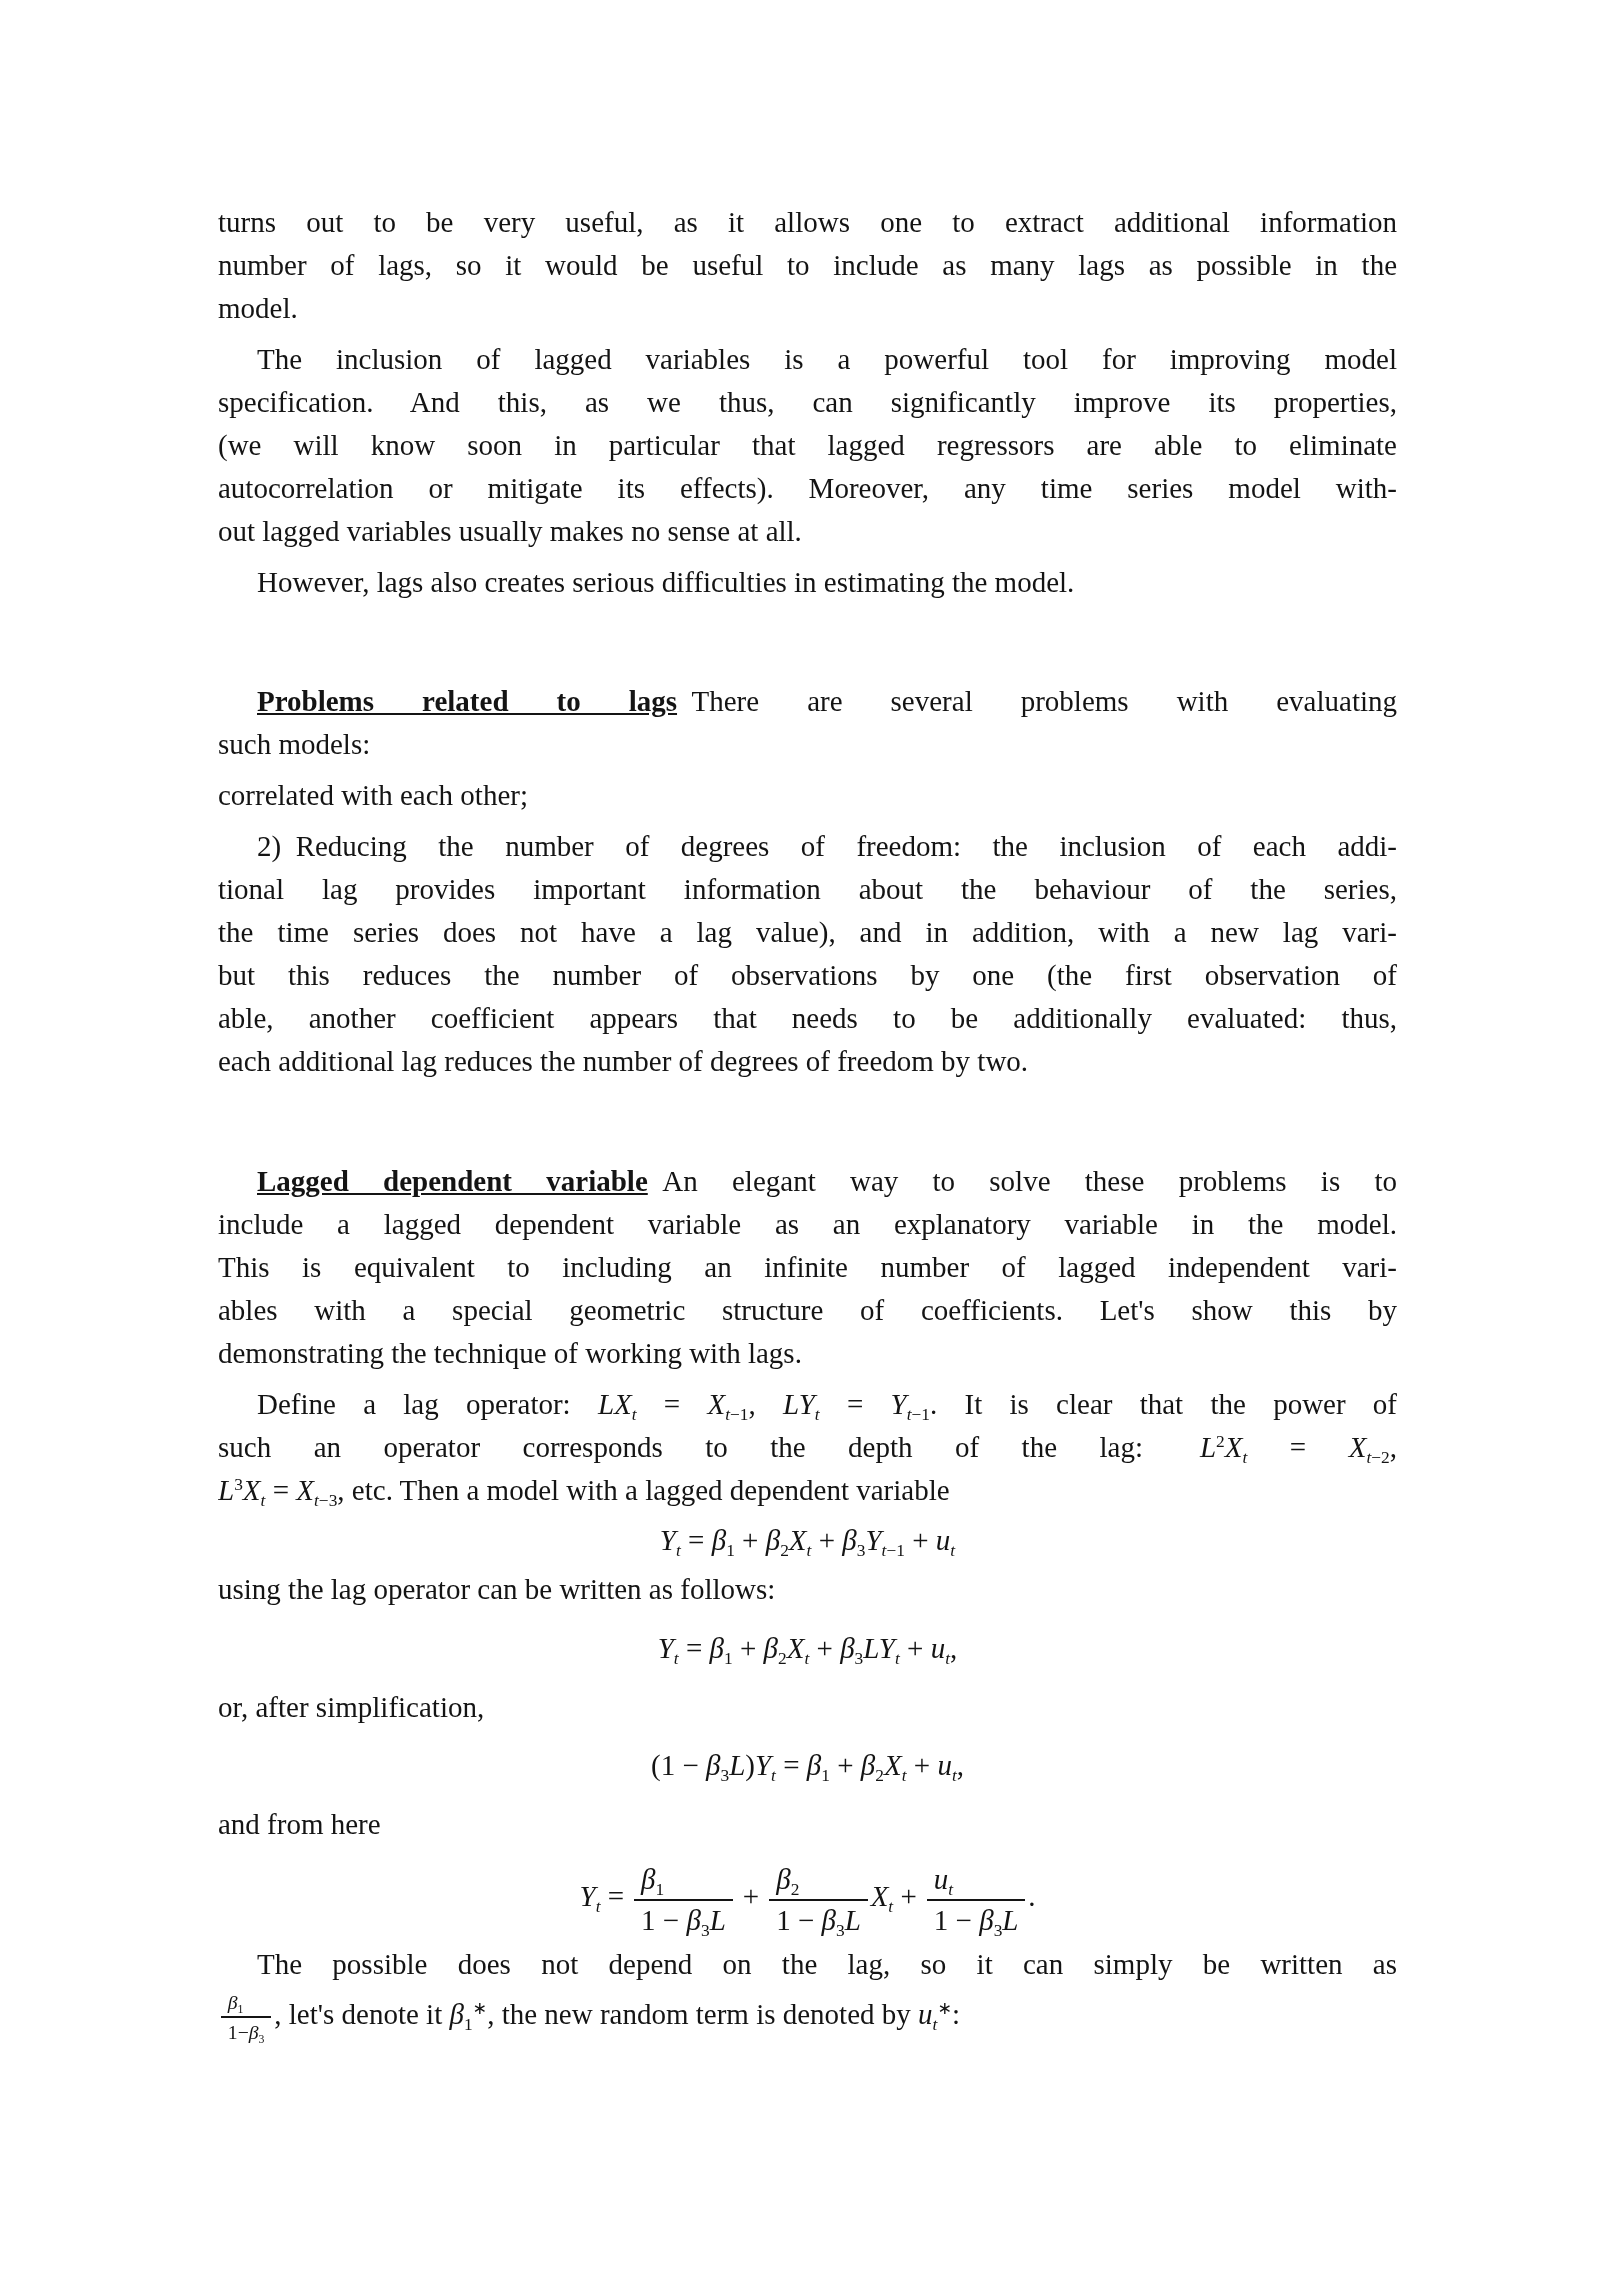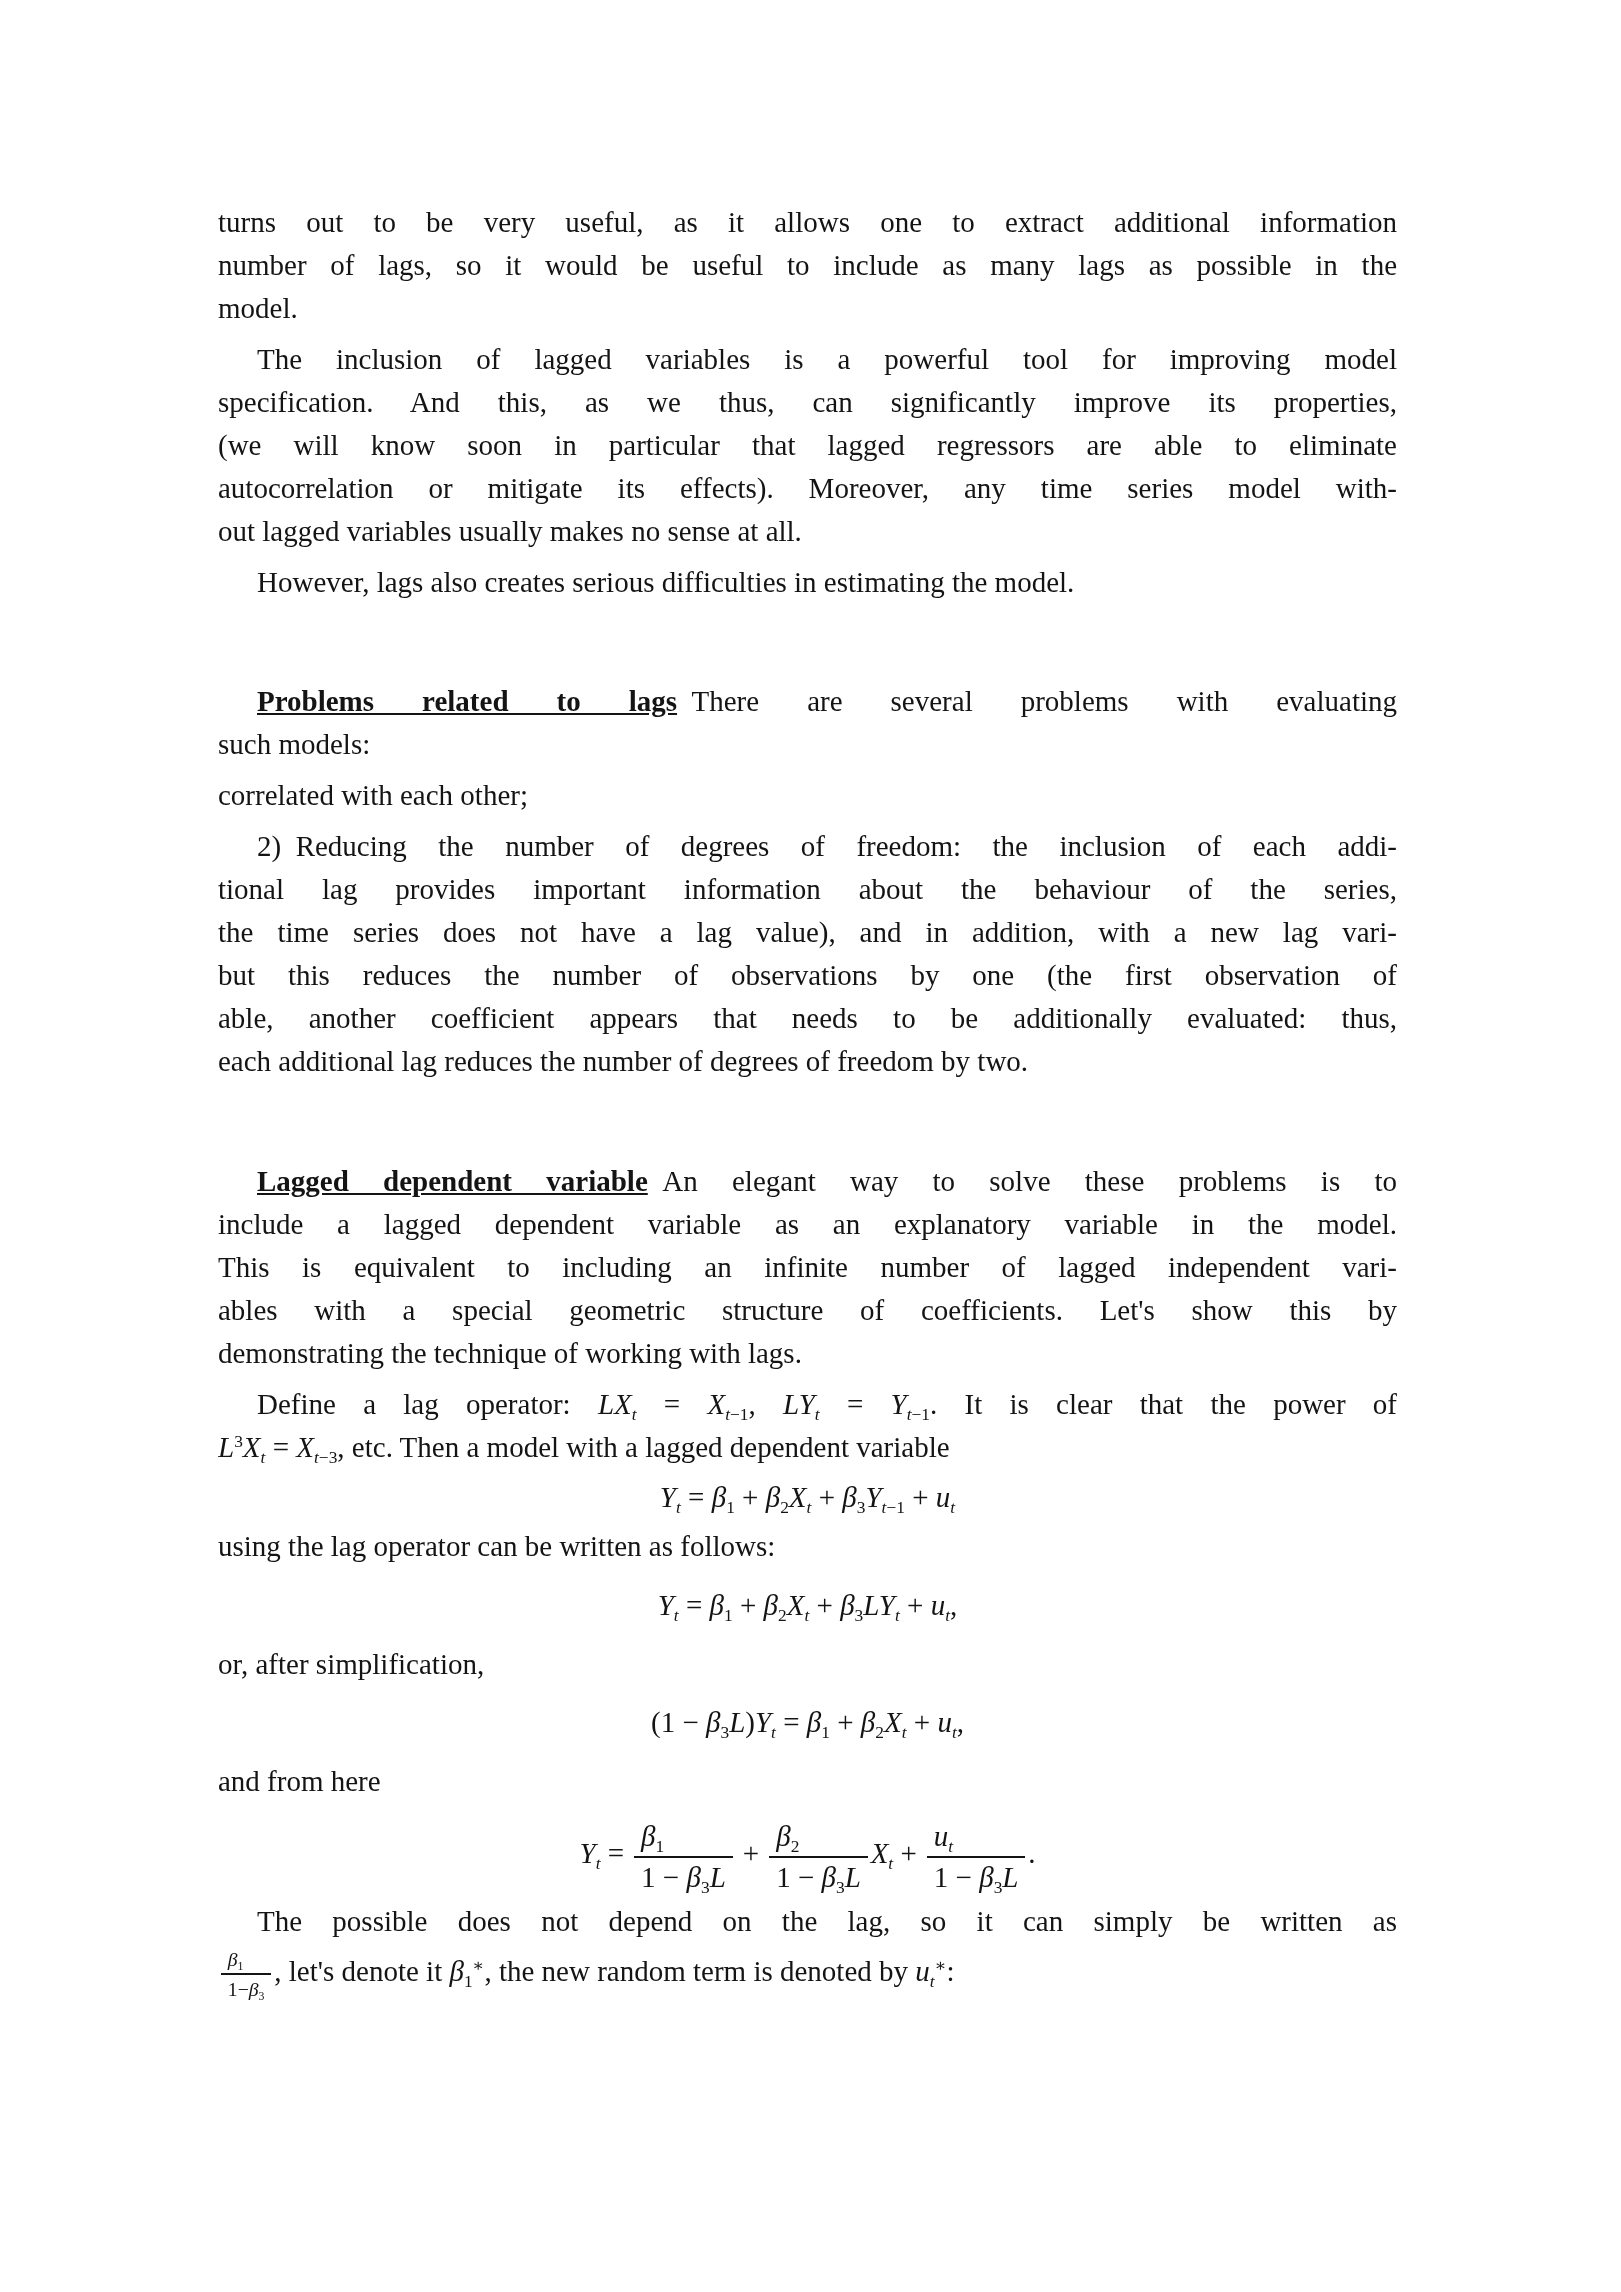--- a/index.html
+++ b/index.html
@@ -12,21 +12,21 @@
     box-sizing: border-box;
     width: 1621px;
     height: 2293px;
     background: #ffffff;
     color: #141414;
     font-family: "Liberation Serif", "DejaVu Serif", serif;
     font-size: 29px;
     padding: 201px 224px 0 218px;
     overflow: hidden;
   }
-  .para { margin: 0 0 7.8px 0; }
+  .para { margin: 0 0 7.8px 0; font-family: Liberation Serif, serif; }
   .gap  { height: 69px; }
   .line {
     text-align: justify;
     text-align-last: justify;
     height: 43px;
     line-height: 43px;
     overflow: hidden;
   }
   .line.last   { text-align-last: left; }
   .line.indent { text-indent: 39px; }
@@ -132,20 +132,21 @@
   <div class="para">
     <div class="line indent"><span class="tok-bu">Lagged dependent variable</span><span> An elegant way to solve these problems is to</span></div>
     <div class="line">include a lagged dependent variable as an explanatory variable in the model.</div>
     <div class="line">This is equivalent to including an infinite number of lagged independent vari-</div>
     <div class="line">ables with a special geometric structure of coefficients. Let's show this by</div>
     <div class="line last">demonstrating the technique of working with lags.</div>
   </div>
 
   <div class="para">
     <div class="line indent"><span class="tok-n">Define a lag operator: </span><span class="tok-i">LX</span><span class="tok-sub">t</span><span class="tok-n"> = </span><span class="tok-i">X</span><span class="tok-sub">t</span><span class="tok-subn">−1</span><span class="tok-n">, </span><span class="tok-i">LY</span><span class="tok-sub">t</span><span class="tok-n"> = </span><span class="tok-i">Y</span><span class="tok-sub">t</span><span class="tok-subn">−1</span><span class="tok-n">. It is clear that the power of</span></div>
+    <div class="line"><span class="tok-n">such an operator corresponds to the depth of the lag:  </span><span class="tok-i">L</span><span class="tok-sup">2</span><span class="tok-i">X</span><span class="tok-sub">t</span><span class="tok-n"> = </span><span class="tok-i">X</span><span class="tok-sub">t</span><span class="tok-subn">−2</span><span class="tok-n">,</span></div>
     <div class="line last"><span class="tok-i">L</span><span class="tok-sup">3</span><span class="tok-i">X</span><span class="tok-sub">t</span><span class="tok-n"> = </span><span class="tok-i">X</span><span class="tok-sub">t</span><span class="tok-subn">−3</span><span class="tok-n">, etc. Then a model with a lagged dependent variable</span></div>
   </div>
 
   <div class="formula-row"><span class="tok-i">Y</span><span class="tok-sub">t</span><span class="tok-n"> = </span><span class="tok-i">β</span><span class="tok-subn">1</span><span class="tok-n"> + </span><span class="tok-i">β</span><span class="tok-subn">2</span><span class="tok-i">X</span><span class="tok-sub">t</span><span class="tok-n"> + </span><span class="tok-i">β</span><span class="tok-subn">3</span><span class="tok-i">Y</span><span class="tok-sub">t</span><span class="tok-subn">−1</span><span class="tok-n"> + </span><span class="tok-i">u</span><span class="tok-sub">t</span></div>
 
   <div class="para">
     <div class="line last">using the lag operator can be written as follows:</div>
   </div>
 
   <div class="formula-row spaced"><span class="tok-i">Y</span><span class="tok-sub">t</span><span class="tok-n"> = </span><span class="tok-i">β</span><span class="tok-subn">1</span><span class="tok-n"> + </span><span class="tok-i">β</span><span class="tok-subn">2</span><span class="tok-i">X</span><span class="tok-sub">t</span><span class="tok-n"> + </span><span class="tok-i">β</span><span class="tok-subn">3</span><span class="tok-i">LY</span><span class="tok-sub">t</span><span class="tok-n"> + </span><span class="tok-i">u</span><span class="tok-sub">t</span><span class="tok-n">,</span></div>

